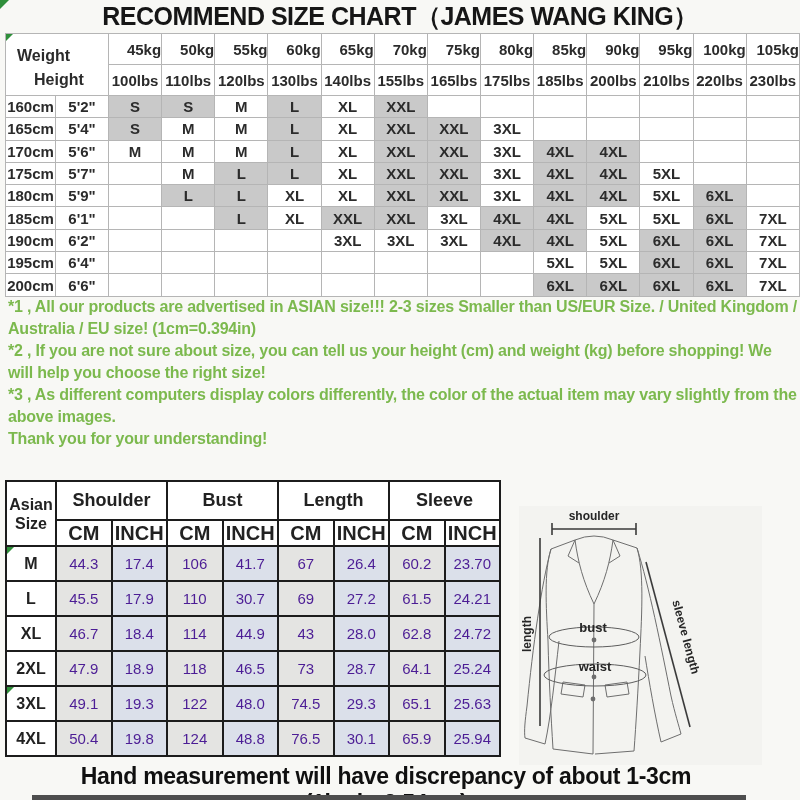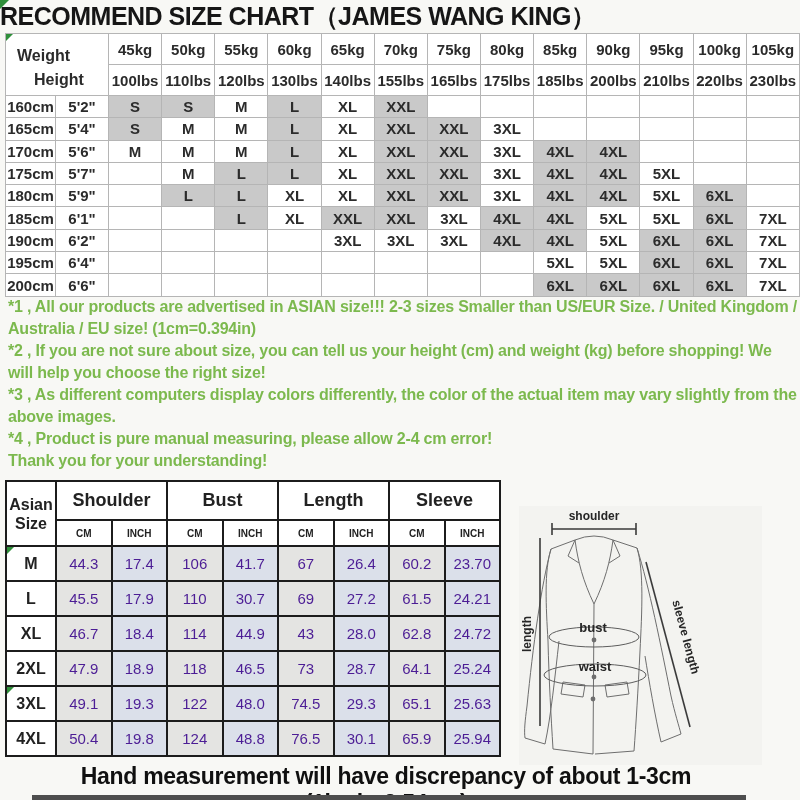--- a/index.html
+++ b/index.html
@@ -1,29 +1,29 @@
 <!DOCTYPE html>
 <html style="--shade: #c9c9c9; --note-color: #7cb94e; --cm-bg: #e4e4e2; --inch-bg: #dbe0ea;"><head>
 <meta charset="utf-8">
 <style>
   html,body{margin:0;padding:0;background:#e9e9e9;}
   .page{position:relative;width:800px;height:800px;background:#f8f8f5;overflow:hidden;
         font-family:"Liberation Sans",sans-serif;}
   .page-tri{position:absolute;left:0;top:0;width:0;height:0;
         border-top:9px solid #2f8f3a;border-right:9px solid transparent;z-index:5;}
-  .title{position:absolute;left:0;top:0;width:100%;margin:0;
+  .title{position:absolute;left:0;top:0;width:100%;margin:0;text-align:center;
         font-size:25px;font-weight:700;color:#161616;line-height:32px;letter-spacing:-0.5px;}
 
   
   .t1{position:absolute;left:5px;top:33px;width:795px;border-collapse:collapse;
       table-layout:fixed;background:#fff;border:1px solid #9c9c9c;}
   .t1 th,.t1 td{border:1px solid #b5b5b5;text-align:center;vertical-align:middle;padding:0;
       font-weight:700;color:#2b2b2b;white-space:nowrap;overflow:hidden;background:#fff;}
   .t1 thead th{height:30px;font-size:15px;}
-  .t1 thead .kg{border-bottom:1px dashed #c6c6c6;}
+  .t1 thead .kg{border-bottom:1px dashed #c6c6c6;text-align:right;}
   .t1 tbody td{height:21.3px;font-size:15px;}
   .t1 td.g{background:var(--shade,#c9c9c9);}
   .corner{position:relative;width:103px;
       background-image:linear-gradient(to bottom left,rgba(0,0,0,0) calc(50% - 1px),
         #ababab calc(50% - 1px) calc(50% + 1px),rgba(0,0,0,0) calc(50% + 1px));}
   .corner .cw{position:absolute;left:11px;top:13px;font-size:16px;}
   .corner .ch{position:absolute;left:28px;top:37px;font-size:16px;}
   .tri{position:absolute;left:0;top:0;width:0;height:0;
       border-top:7px solid #2f8f3a;border-right:7px solid transparent;}
 
@@ -32,21 +32,21 @@
       font-size:16px;line-height:22px;font-weight:600;letter-spacing:-0.2px;}
   .notes p{margin:0;}
 
   
   .t2{position:absolute;left:5px;top:480px;width:486px;border-collapse:collapse;
       table-layout:fixed;background:#fff;}
   .t2 th,.t2 td{border:2px solid #1c1c1c;text-align:center;vertical-align:middle;
       padding:0;color:#222;}
   .t2 .ccell{width:50px;font-size:16px;font-weight:700;line-height:19px;background:#fff;margin-left:12px;}
   .t2 .grp{width:109px;height:37px;font-size:18px;font-weight:700;background:#fff;}
-  .t2 .unit{height:24px;font-size:10px;font-weight:700;background:#fff;}
+  .t2 .unit{height:24px;font-size:20px;font-weight:700;background:#fff;}
   .t2 tbody th{font-size:16px;font-weight:700;background:#fff;position:relative;}
   .t2 tbody td{height:33px;font-size:15px;font-weight:400;color:#4c1d95;}
   .t2 td.cm{background:var(--cm-bg,#e4e4e2);}
   .t2 td.inch{background:var(--inch-bg,#dbe0ea);}
 
   
   .diagram{position:absolute;left:519px;top:506px;width:243px;height:259px;background:#f3f3f0;}
   .diagram svg{display:block;width:100%;height:100%;}
   .dlabel{font-family:"Liberation Sans",sans-serif;font-size:12px;font-weight:600;fill:#262626;}
   .dlabel2{font-family:"Liberation Sans",sans-serif;font-size:13px;font-weight:600;fill:#262626;}
@@ -274,21 +274,20 @@
           <td class="g">6XL</td>
           <td>7XL</td>
         </tr>
       </tbody>
   </table>
 
   <div class="notes">
       <p>*1 , All our products are advertised in ASIAN size!!! 2-3 sizes Smaller than US/EUR Size. / United Kingdom / Australia / EU size! (1cm=0.394in)</p>
       <p>*2 , If you are not sure about size, you can tell us your height (cm) and weight (kg) before shopping! We will help you choose the right size!</p>
       <p>*3 , As different computers display colors differently, the color of the actual item may vary slightly from the above images.</p>
-      <p>*4 , Product is pure manual measuring, please allow 2-4 cm error!</p>
       <p>Thank you for your understanding!</p>
     </div>
 
   <table class="t2">
     <colgroup>
       <col style="width:50px">
     <col>
         <col>
         <col>
         <col>

